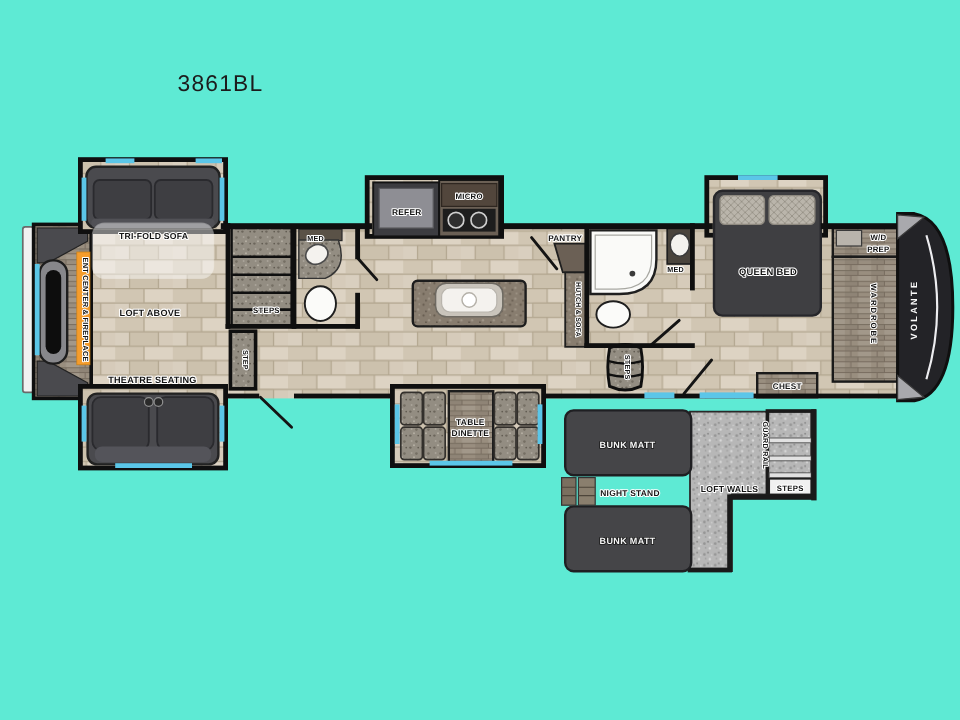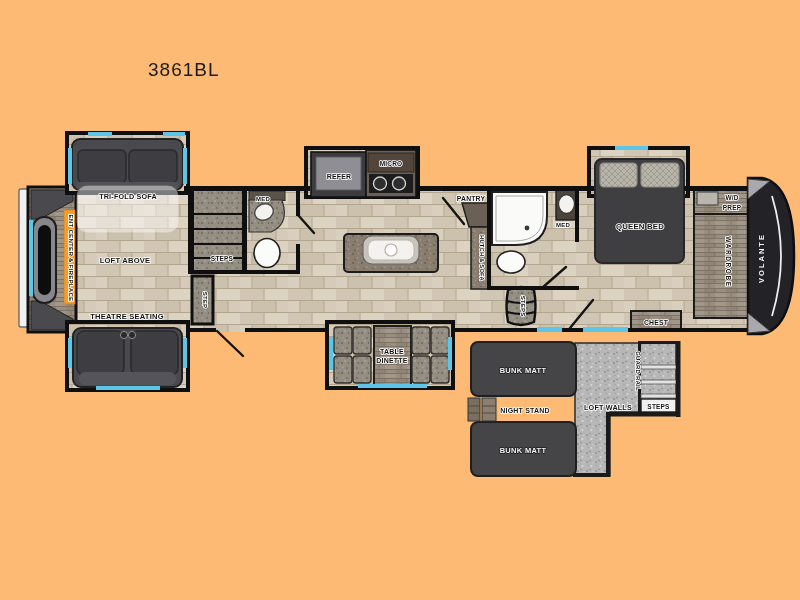--- a/index.html
+++ b/index.html
@@ -1,16 +1,16 @@
 <!DOCTYPE html>
 <html><head>
 <meta charset="utf-8">
 <style>
   html,body{margin:0;padding:0;background:#ffffff;}
-  .stage{position:relative;width:800px;height:600px;background:#fdba74;overflow:hidden;
+  .stage{position:relative;width:800px;height:600px;background:#5eead4;overflow:hidden;
          font-family:"Liberation Sans",sans-serif;}
   svg text{font-family:"Liberation Sans",sans-serif;}
   .ttl{font-size:19px;fill:#1c1c1c;letter-spacing:1px;}
   .hb{font-weight:bold;fill:#141414;stroke:#ffffff;stroke-width:1.7px;
       paint-order:stroke;stroke-linejoin:round;letter-spacing:.2px;}
   .hw{font-weight:bold;fill:#f5f5f5;stroke:#1a1a1a;stroke-width:1.4px;
       paint-order:stroke;stroke-linejoin:round;letter-spacing:.3px;}
   .cap{font-weight:bold;fill:#fafafa;letter-spacing:2px;}
   .s58{font-size:5.8px}.s6{font-size:6px}.s62{font-size:6.2px}.s65{font-size:6.5px}
   .s68{font-size:6.8px}.s7{font-size:7px}.s72{font-size:7.2px}.s75{font-size:7.5px}

